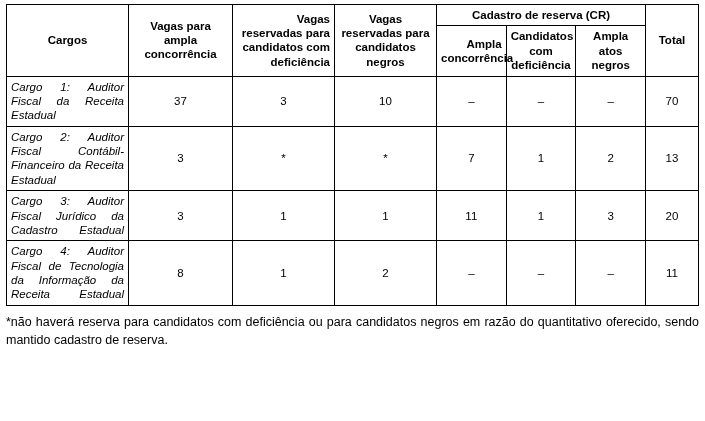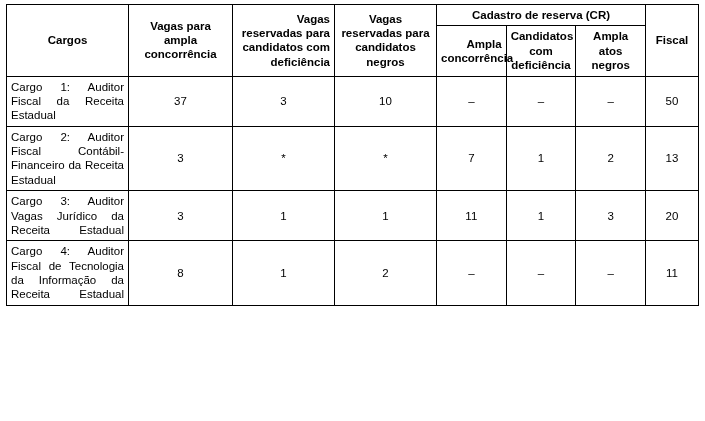--- a/index.html
+++ b/index.html
@@ -50,20 +50,21 @@
   }
   .hdr-cargos {
     font-weight: bold;
   }
   .cell-cargo {
     text-align: justify;
     text-align-last: justify;
     font-size: 11.5px;
     line-height: 1.5;
     padding: 4px 5px 4px 4px;
+    font-style: italic;
   }
   .cell-num {
     text-align: center;
     font-size: 12px;
     margin-left: 10px;
   }
   .footnote {
     margin-top: 7px;
     font-size: 12.5px;
     line-height: 1.45;
@@ -77,51 +78,51 @@
 <div class="page">
 
   <table class="vagas">
     <thead>
       <tr>
         <th class="hdr-cargos col-cargos" rowspan="2">Cargos</th>
         <th class="hdr col-ampla" rowspan="2">Vagas para ampla concorrência</th>
         <th class="hdr col-pcd" rowspan="2">Vagas reservadas para candidatos com deficiência</th>
         <th class="hdr col-negros" rowspan="2">Vagas reservadas para candidatos negros</th>
         <th class="hdr" colspan="3">Cadastro de reserva (CR)</th>
-        <th class="hdr col-total" rowspan="2">Fiscal</th>
+        <th class="hdr col-total" rowspan="2">Total</th>
       </tr>
       <tr>
         <th class="hdr col-cr-ampla">Ampla concorrência</th>
         <th class="hdr col-cr-pcd">Candidatos com deficiência</th>
         <th class="hdr col-cr-neg">Ampla atos negros</th>
       </tr>
     </thead>
     <tbody>
       <tr>
         <td class="cell-cargo">Cargo 1: Auditor Fiscal da Receita Estadual</td>
         <td class="cell-num">37</td>
         <td class="cell-num">3</td>
         <td class="cell-num">10</td>
         <td class="cell-num">–</td>
         <td class="cell-num">–</td>
         <td class="cell-num">–</td>
-        <td class="cell-num">50</td>
+        <td class="cell-num">70</td>
       </tr>
       <tr>
         <td class="cell-cargo">Cargo 2: Auditor Fiscal Contábil-Financeiro da Receita Estadual</td>
         <td class="cell-num">3</td>
         <td class="cell-num">*</td>
         <td class="cell-num">*</td>
         <td class="cell-num">7</td>
         <td class="cell-num">1</td>
         <td class="cell-num">2</td>
         <td class="cell-num">13</td>
       </tr>
       <tr>
-        <td class="cell-cargo">Cargo 3: Auditor Vagas Jurídico da Receita Estadual</td>
+        <td class="cell-cargo">Cargo 3: Auditor Fiscal Jurídico da Cadastro Estadual</td>
         <td class="cell-num">3</td>
         <td class="cell-num">1</td>
         <td class="cell-num">1</td>
         <td class="cell-num">11</td>
         <td class="cell-num">1</td>
         <td class="cell-num">3</td>
         <td class="cell-num">20</td>
       </tr>
       <tr>
         <td class="cell-cargo">Cargo 4: Auditor Fiscal de Tecnologia da Informação da Receita Estadual</td>
@@ -129,14 +130,15 @@
         <td class="cell-num">1</td>
         <td class="cell-num">2</td>
         <td class="cell-num">–</td>
         <td class="cell-num">–</td>
         <td class="cell-num">–</td>
         <td class="cell-num">11</td>
       </tr>
     </tbody>
   </table>
 
+  <p class="footnote">*não haverá reserva para candidatos com deficiência ou para candidatos negros em razão do quantitativo oferecido, sendo mantido cadastro de reserva.</p>
 
 </div>
 
 </body></html>

